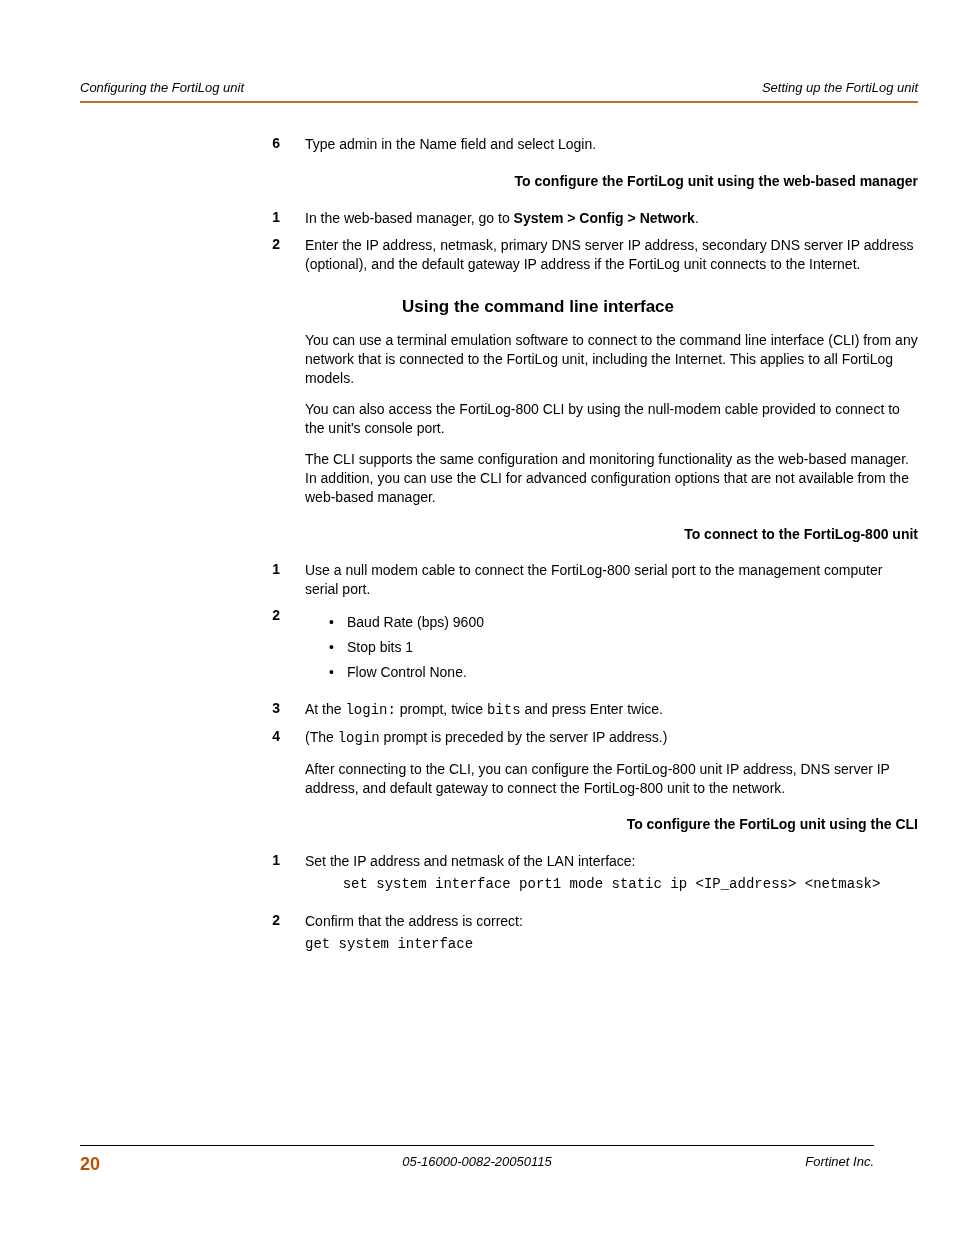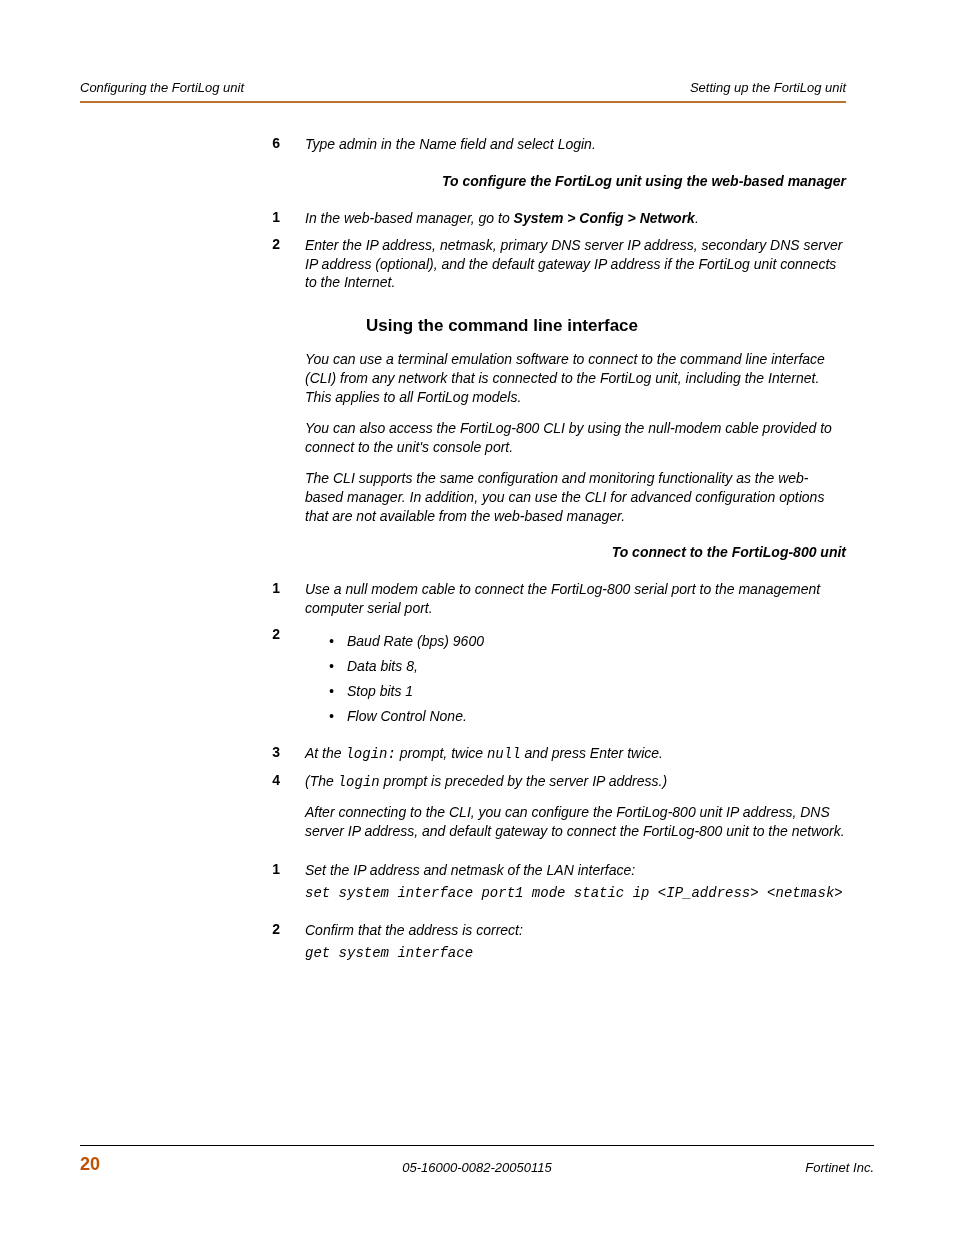--- a/index.html
+++ b/index.html
@@ -7,21 +7,21 @@
     font-size: 14px;
     color: #000;
     margin: 0;
     padding: 0;
     background: #fff;
   }
   .page {
     width: 954px;
     height: 1235px;
     box-sizing: border-box;
-    padding: 80px 108px 60px 80px;
+    padding: 80px 36px 60px 80px;
     position: relative;
   }
   .topbar {
     display: flex;
     justify-content: space-between;
     font-style: italic;
     font-size: 13px;
     border-bottom: 2px solid #b87333;
     padding-bottom: 6px;
     margin-bottom: 32px;
@@ -37,21 +37,20 @@
     padding-right: 25px;
     flex-shrink: 0;
   }
   .step-num-placeholder {
     width: 60px;
     flex-shrink: 0;
   }
   .step-body {
     flex: 1;
     line-height: 1.35;
-    font-style: italic;
   }
   .para {
     margin-bottom: 12px;
   }
   .sub-heading {
     font-weight: bold;
     margin-top: 18px;
     margin-bottom: 10px;
     text-align: right;
   }
@@ -86,21 +85,21 @@
   }
   .footer {
     position: absolute;
     bottom: 60px;
     left: 80px;
     right: 80px;
     border-top: 1px solid #000;
     padding-top: 8px;
     display: flex;
     justify-content: space-between;
-    align-items: flex-end;
+    align-items: flex-start;
     font-size: 13px;
   }
   .page-number {
     font-weight: bold;
     color: #c05000;
     font-size: 18px;
   }
   .footer-center {
     font-style: italic;
     position: absolute;
@@ -159,49 +158,49 @@
     <div class="step-row">
       <div class="step-num">1</div>
       <div class="step-body">Use a null modem cable to connect the FortiLog-800 serial port to the management computer serial port.</div>
     </div>
 
     <div class="step-row">
       <div class="step-num">2</div>
       <div class="step-body">
         <ul class="bullet-list">
           <li>Baud Rate (bps) 9600</li>
-          <li>Data bits 8,</li>
           <li>Stop bits 1</li>
           <li>Flow Control None.</li>
         </ul>
       </div>
     </div>
 
     <div class="step-row">
       <div class="step-num">3</div>
       <div class="step-body">
-        <span>At the </span><span class="mono">login:</span><span> prompt, twice </span><span class="mono">null</span><span> and press Enter twice.</span>
+        <span>At the </span><span class="mono">login:</span><span> prompt, twice </span><span class="mono">bits</span><span> and press Enter twice.</span>
       </div>
     </div>
 
     <div class="step-row">
       <div class="step-num">4</div>
       <div class="step-body">
         <div class="para">
           <span>(The </span><span class="mono">login</span><span> prompt is preceded by the server IP address.)</span>
         </div>
         <div class="para">After connecting to the CLI, you can configure the FortiLog-800 unit IP address, DNS server IP address, and default gateway to connect the FortiLog-800 unit to the network.</div>
+        <div class="sub-heading">To configure the FortiLog unit using the CLI</div>
       </div>
     </div>
 
     <div class="step-row">
       <div class="step-num">1</div>
       <div class="step-body">
         <div>Set the IP address and netmask of the LAN interface:</div>
-        <div class="mono" style="margin-top:4px;margin-bottom:10px;">set system interface port1 mode static ip &lt;IP_address&gt; &lt;netmask&gt;</div>
+        <div class="mono" style="margin-top:4px;margin-bottom:10px;text-align:center;">set system interface port1 mode static ip &lt;IP_address&gt; &lt;netmask&gt;</div>
       </div>
     </div>
 
     <div class="step-row">
       <div class="step-num">2</div>
       <div class="step-body">
         <div>Confirm that the address is correct:</div>
         <div class="mono" style="margin-top:4px;">get system interface</div>
       </div>
     </div>

